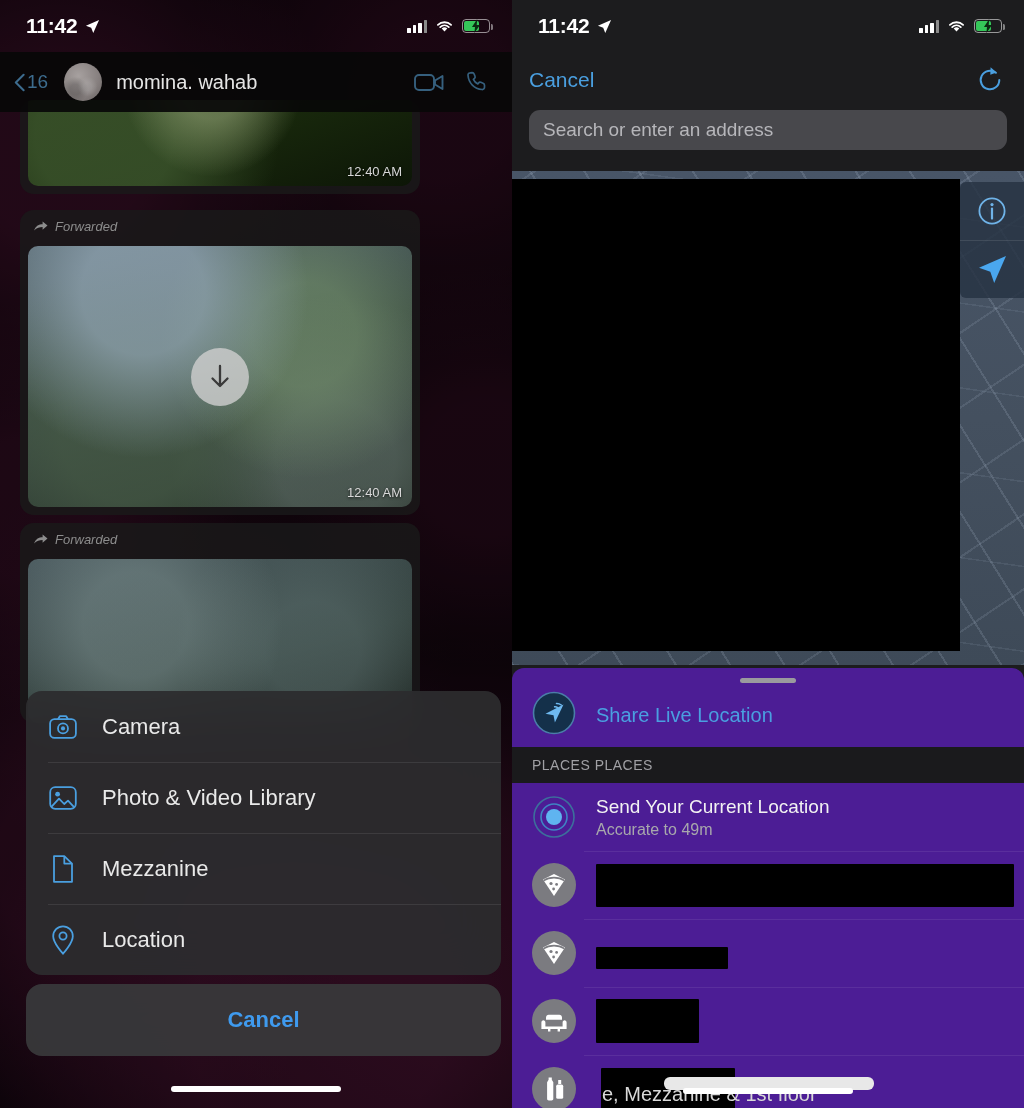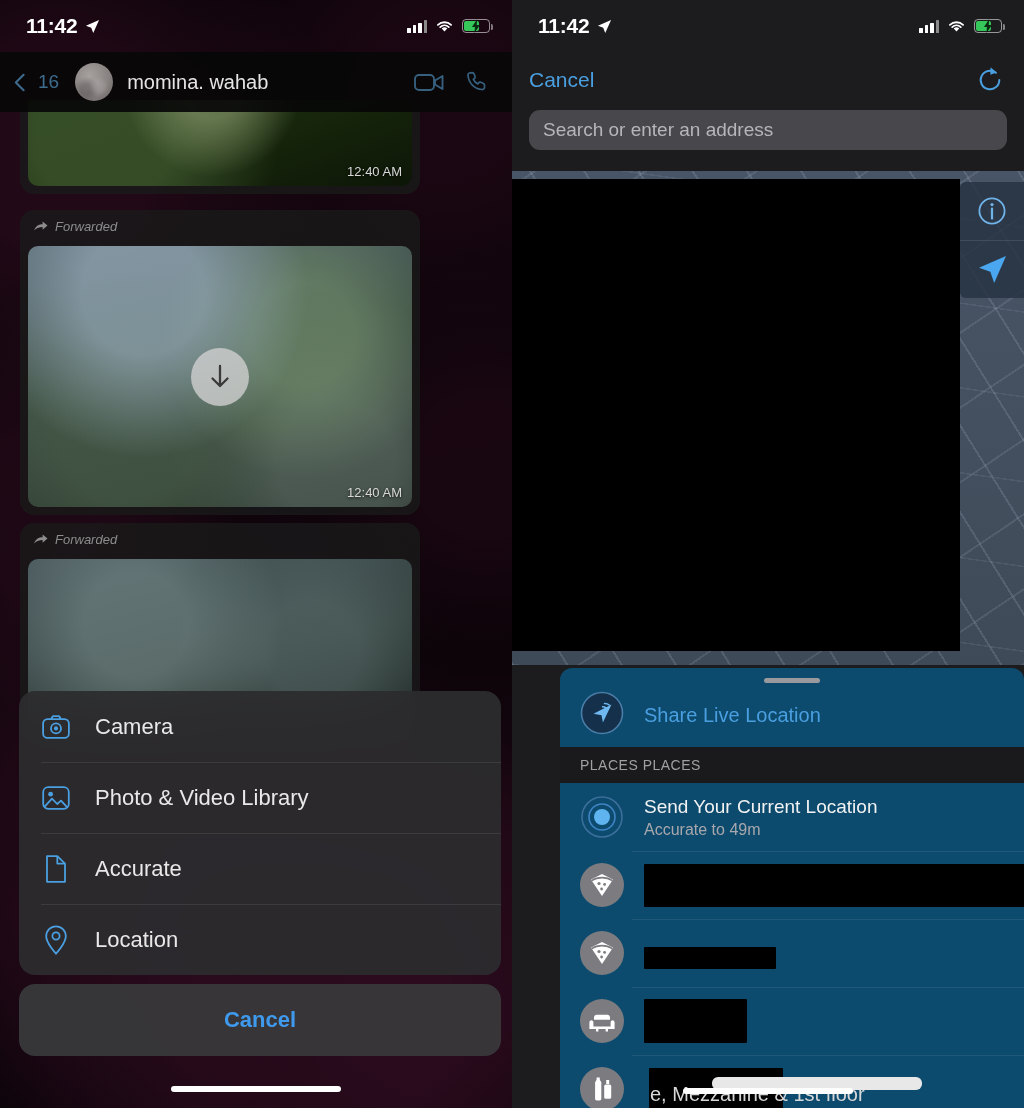--- a/index.html
+++ b/index.html
@@ -48,21 +48,21 @@
       radial-gradient(circle at 40% 60%, rgba(70,16,48,.38) 0 14%, rgba(0,0,0,0) 34%),
       linear-gradient(170deg,#140811 0%,#1a0a14 40%,#120710 100%);
   }
   .chat-dim { position:absolute; inset:0; background:rgba(0,0,0,.55); z-index:5; }
 
   .chat-header {
     position:relative; z-index:10; height:60px;
     display:flex; align-items:center; padding:0 22px 0 14px; gap:10px;
     background:rgba(8,8,8,.92);
   }
-  .back-wrap { display:flex; align-items:center; gap:13px; color:#3b6a8c; }
+  .back-wrap { display:flex; align-items:center; gap:2px; color:#3b6a8c; }
   .chev { width:11px; height:19px; }
   .unread { font-size:19px; color:#3d6c8e; }
   .avatar { width:38px; height:38px; border-radius:50%;
     background:radial-gradient(circle at 38% 34%, #cfc8c6 0%, #a79f9e 58%, #7f7877 100%);
     opacity:.8; margin-left:6px; flex:0 0 auto; position:relative; overflow:hidden; }
   .avatar::after{content:"";position:absolute;inset:0;
     background:radial-gradient(circle at 62% 62%, rgba(255,255,255,.22) 0 12%, rgba(0,0,0,0) 30%),
                radial-gradient(circle at 30% 70%, rgba(0,0,0,.18) 0 14%, rgba(0,0,0,0) 34%);}
   .chat-title { font-size:20px; color:#e5e5e5; flex:1; margin-left:4px; }
   .hdr-icons { display:flex; align-items:center; gap:22px; }
@@ -88,21 +88,21 @@
       radial-gradient(circle at 28% 40%, rgba(130,150,150,.5) 0 18%, rgba(0,0,0,0) 50%),
       radial-gradient(circle at 74% 55%, rgba(100,120,120,.45) 0 16%, rgba(0,0,0,0) 46%),
       linear-gradient(165deg,#46555a 0%,#32403c 60%,#1c2420 100%); }
   .dl-btn { position:absolute; left:50%; top:50%; transform:translate(-50%,-50%);
             width:58px; height:58px; border-radius:50%; background:rgba(205,205,205,.82);
             display:flex; align-items:center; justify-content:center; }
   .stamp { position:absolute; right:10px; bottom:7px; font-size:13px; color:#d8d8d8;
            text-shadow:0 1px 3px rgba(0,0,0,.8); }
 
   
-  .sheet-wrap { position:absolute; left:19px; right:11px; bottom:52px; z-index:30; }
+  .sheet-wrap { position:absolute; left:26px; right:11px; bottom:52px; z-index:30; }
   .sheet { background:rgba(44,44,46,.93); border-radius:16px; overflow:hidden;
            backdrop-filter:blur(22px); }
   .sheet-row { height:71px; display:flex; align-items:center; gap:24px; padding:0 22px;
                position:relative; }
   .sheet-row + .sheet-row::before { content:""; position:absolute; left:22px; right:0; top:0;
                height:1px; background:rgba(255,255,255,.085); }
   .sheet-row .ico { width:30px; height:30px; display:flex; align-items:center; justify-content:center; flex:0 0 auto; }
   .sheet-row .lbl { font-size:22px; color:#e9e9e9; }
   .cancel-btn { margin-top:9px; height:72px; border-radius:16px; background:rgba(56,56,58,.95);
                 display:flex; align-items:center; justify-content:center;
@@ -130,21 +130,21 @@
       linear-gradient(180deg,#485567 0%,#44505f 50%,#3e4a58 100%);
   }
   .map-redact { position:absolute; left:0; top:8px; width:448px; height:472px; background:#000; }
   .map-ctrls { position:absolute; right:0; top:11px; width:64px; border-radius:6px 0 0 6px;
                background:rgba(38,50,66,.82); overflow:hidden; }
   .map-btn { height:58px; display:flex; align-items:center; justify-content:center; }
   .map-btn + .map-btn { border-top:1px solid rgba(255,255,255,.1); }
 
   
   .bsheet { position:absolute; left:0; right:0; top:668px; bottom:0;
-            background:#0c4a6e; border-radius:12px 12px 0 0; overflow:hidden;margin-left:48px; }
+            background:#4c1d95; border-radius:12px 12px 0 0; overflow:hidden; }
   .grabber { width:56px; height:5px; border-radius:3px; background:#9a9a9e; margin:10px auto 0; }
   .live-row { height:64px; display:flex; align-items:center; gap:20px; padding:0 20px; }
   .live-lbl { font-size:20px; color:#4a9fe0; }
   .sec-hdr { height:36px; display:flex; align-items:center; padding:0 20px;
              background:#1a1a1c; font-size:14px; letter-spacing:.5px; color:#a0a0a4; }
   .place-row { display:flex; align-items:center; gap:20px; padding:12px 20px 12px 20px;
                position:relative; min-height:62px; }
   .place-row + .place-row::before { content:""; position:absolute; left:72px; right:0; top:0;
                height:1px; background:rgba(255,255,255,.08); }
   .p-ico { width:44px; height:44px; border-radius:50%; background:#7b7b80;
@@ -281,21 +281,21 @@
           <span class="lbl">Photo &amp; Video Library</span>
         </div>
 
         <div class="sheet-row">
           <span class="ico">
             <svg width="24" height="28" viewBox="0 0 24 28">
               <path d="M3 1.2h10.3L21 8.6v18.2H3z" stroke="#4a9fe0" stroke-width="1.8" fill="none" stroke-linejoin="round"></path>
               <path d="M13.3 1.2v7.4H21" stroke="#4a9fe0" stroke-width="1.8" fill="none" stroke-linejoin="round"></path>
             </svg>
           </span>
-          <span class="lbl">Accurate</span>
+          <span class="lbl">Mezzanine</span>
         </div>
 
         <div class="sheet-row">
           <span class="ico">
             <svg width="24" height="30" viewBox="0 0 24 30">
               <path d="M12 1.3c5.4 0 9.8 4.4 9.8 9.9 0 6.8-9.8 17.5-9.8 17.5S2.2 18 2.2 11.2C2.2 5.7 6.6 1.3 12 1.3z" stroke="#4a9fe0" stroke-width="1.8" fill="none"></path>
               <circle cx="12" cy="11" r="3.6" stroke="#4a9fe0" stroke-width="1.8" fill="none"></circle>
             </svg>
           </span>
           <span class="lbl">Location</span>

